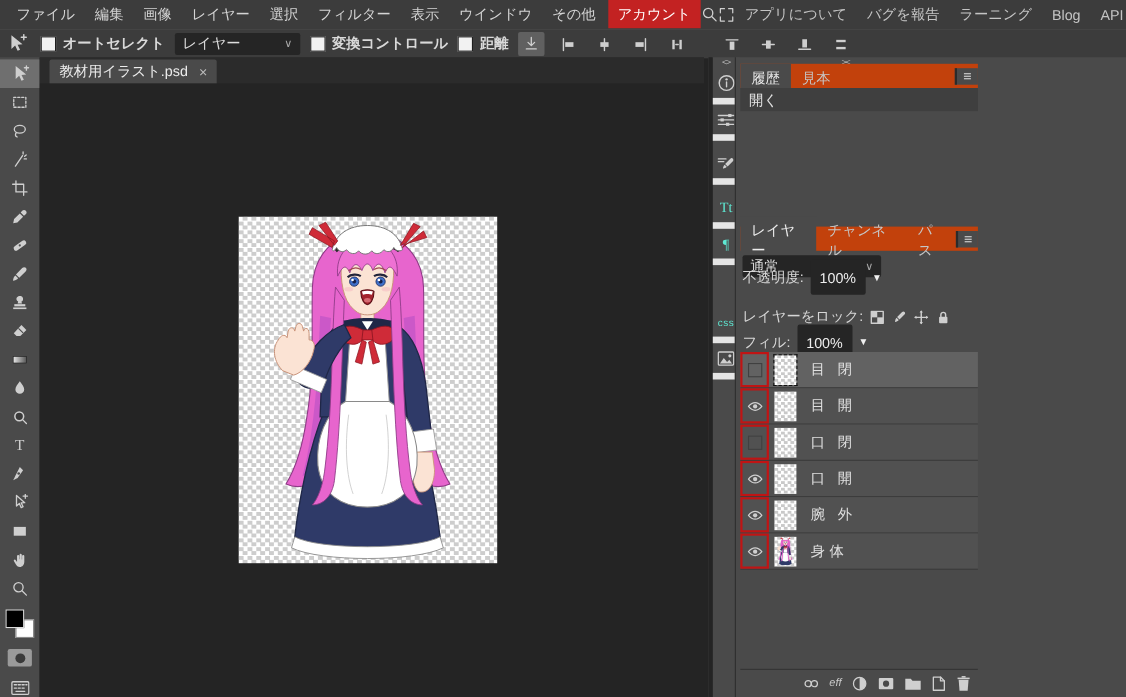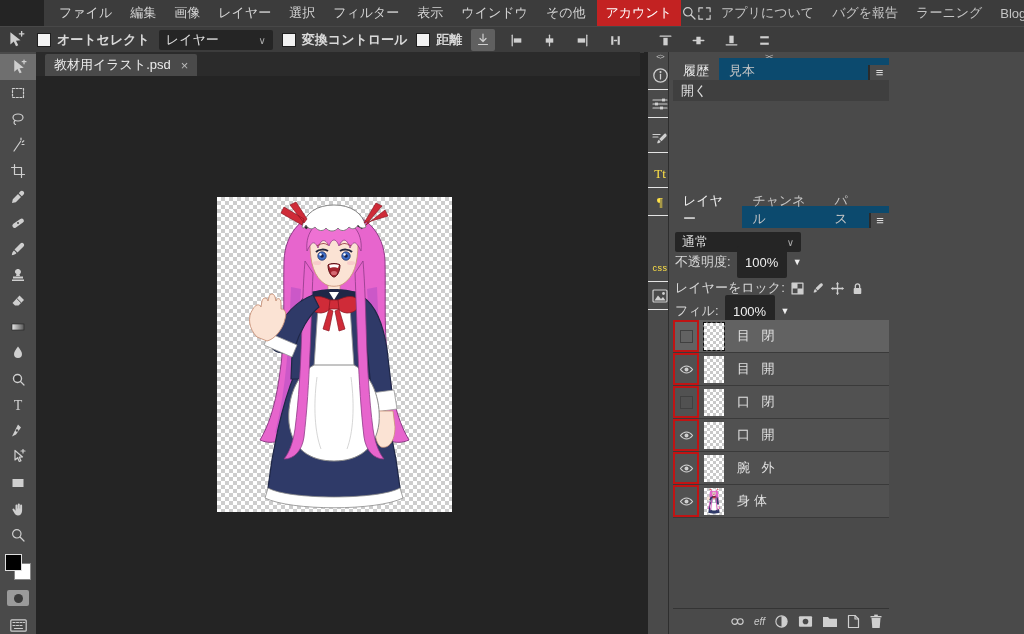--- a/index.html
+++ b/index.html
@@ -4,21 +4,21 @@
 <style>
   html,body{margin:0;padding:0;background:#242424;}
   .app{position:relative;width:1024px;height:634px;overflow:hidden;background:#242424;
        color:#d9d9d9;font-family:"Liberation Sans",sans-serif;font-size:13px;-webkit-user-select:none;}
   svg{display:block;}
   .ic{stroke:#cfcfcf;fill:none;stroke-width:1.2;stroke-linecap:round;stroke-linejoin:round;}
   .icf{fill:#cfcfcf;stroke:none;}
 
   
   .menubar{position:absolute;top:0;left:0;right:0;height:26px;background:#3c3c3c;
-           display:flex;align-items:center;padding:0 6px;white-space:nowrap;margin-left:44px;}
+           display:flex;align-items:center;padding:0 6px;white-space:nowrap;}
   .mi{padding:4px 9px;color:#d4d4d4;cursor:default;}
   .mi.account{background:#c32222;color:#fff;margin-left:2px;}
   .topicon{width:24px;height:24px;display:flex;align-items:center;justify-content:center;}
   .mi.dim{color:#c4c4c4;}
 
   
   .optionsbar{position:absolute;top:26px;left:0;right:0;height:26px;background:#3c3c3c;
               border-top:1px solid #484848;display:flex;align-items:center;gap:9px;padding:0 4px;}
   .optgroup{display:flex;align-items:center;gap:6px;font-weight:bold;}
   .cb{width:12px;height:12px;background:#f2f2f2;border:1px solid #1f1f1f;flex:none;}
@@ -48,41 +48,41 @@
   .doctab .x{color:#bbb;font-size:13px;}
   .workspace{position:absolute;top:76px;left:36px;width:604px;bottom:0;background:#242424;}
   .canvas{position:absolute;left:181px;top:121px;width:235px;height:315px;
           background:repeating-conic-gradient(#cdcdcd 0 25%,#ffffff 0 50%) 0 0/8px 8px;}
 
   
   .strip{position:absolute;top:52px;left:644px;width:24px;bottom:0;background:#4a4a4a;
          border-left:4px solid #242424;display:flex;flex-direction:column;align-items:center;}
   .collapse{height:10px;line-height:9px;font-size:8px;color:#c5c5c5;letter-spacing:-1px;}
   .sbtn{width:24px;height:27px;display:flex;align-items:center;justify-content:center;
-        border-bottom:1px solid #e5e5e5;flex:none;color:#fde047;}
+        border-bottom:6px solid #e5e5e5;flex:none;color:#5eead4;}
   .sbtn.txt{font-family:"Liberation Serif",serif;font-size:13px;}
   .sgap{height:7px;flex:none;}
   .sgap.big{height:38px;}
 
   
   .rpanel{position:absolute;top:52px;left:668px;right:0;bottom:0;background:#4a4a4a;border-left:1px solid #2e2e2e;}
   .pcollapse{position:absolute;top:0;left:96px;font-size:8px;color:#c5c5c5;letter-spacing:-1px;}
-  .ptabs{position:absolute;left:4px;width:216px;height:22px;background:#0c4a6e;display:flex;align-items:flex-end;}
+  .ptabs{position:absolute;left:4px;width:216px;height:22px;background:#c2410c;display:flex;align-items:center;}
   .ptab{padding:4px 10px 0 10px;color:#c6c6c6;}
   .ptab.active{background:#4a4a4a;color:#ececec;}
   .pmenu{margin-left:auto;width:19px;background:#4a4a4a;display:flex;align-items:center;
          justify-content:center;border-left:2px solid #2b2b2b;color:#ddd;}
   .htabs{top:6px;}
   .hentry{position:absolute;top:28px;left:4px;width:216px;height:21px;background:#3f3f3f;
           display:flex;align-items:center;padding:0 8px;box-sizing:border-box;color:#e2e2e2;}
   .ltabs{top:154px;}
   .blendrow{position:absolute;top:180px;left:6px;}
   .blendsel{width:112px;}
   .prow{position:absolute;left:6px;display:flex;align-items:center;gap:6px;height:20px;color:#d6d6d6;}
-  .oprow{top:200px;justify-content:flex-end;} .lockrow{top:226px;} .fillrow{top:249px;}
+  .oprow{top:190px;justify-content:flex-end;} .lockrow{top:226px;} .fillrow{top:249px;}
   .valbox{background:#252525;min-width:42px;height:32px;display:flex;align-items:center;
           justify-content:center;border-radius:2px;color:#eee;padding:0 4px;}
   .dd{font-size:9px;color:#f0f0f0;}
   .lockicons{display:flex;align-items:center;gap:7px;}
 
   
   .lrows{position:absolute;top:268px;left:4px;width:216px;}
   .lrow{height:33px;display:flex;align-items:stretch;background:#515151;border-bottom:1px solid #3a3a3a;box-sizing:border-box;}
   .lrow.selected{background:#626262;}
   .eyecell{width:26px;flex:none;border:2px solid #c01414;display:flex;align-items:center;justify-content:center;box-sizing:border-box;}

